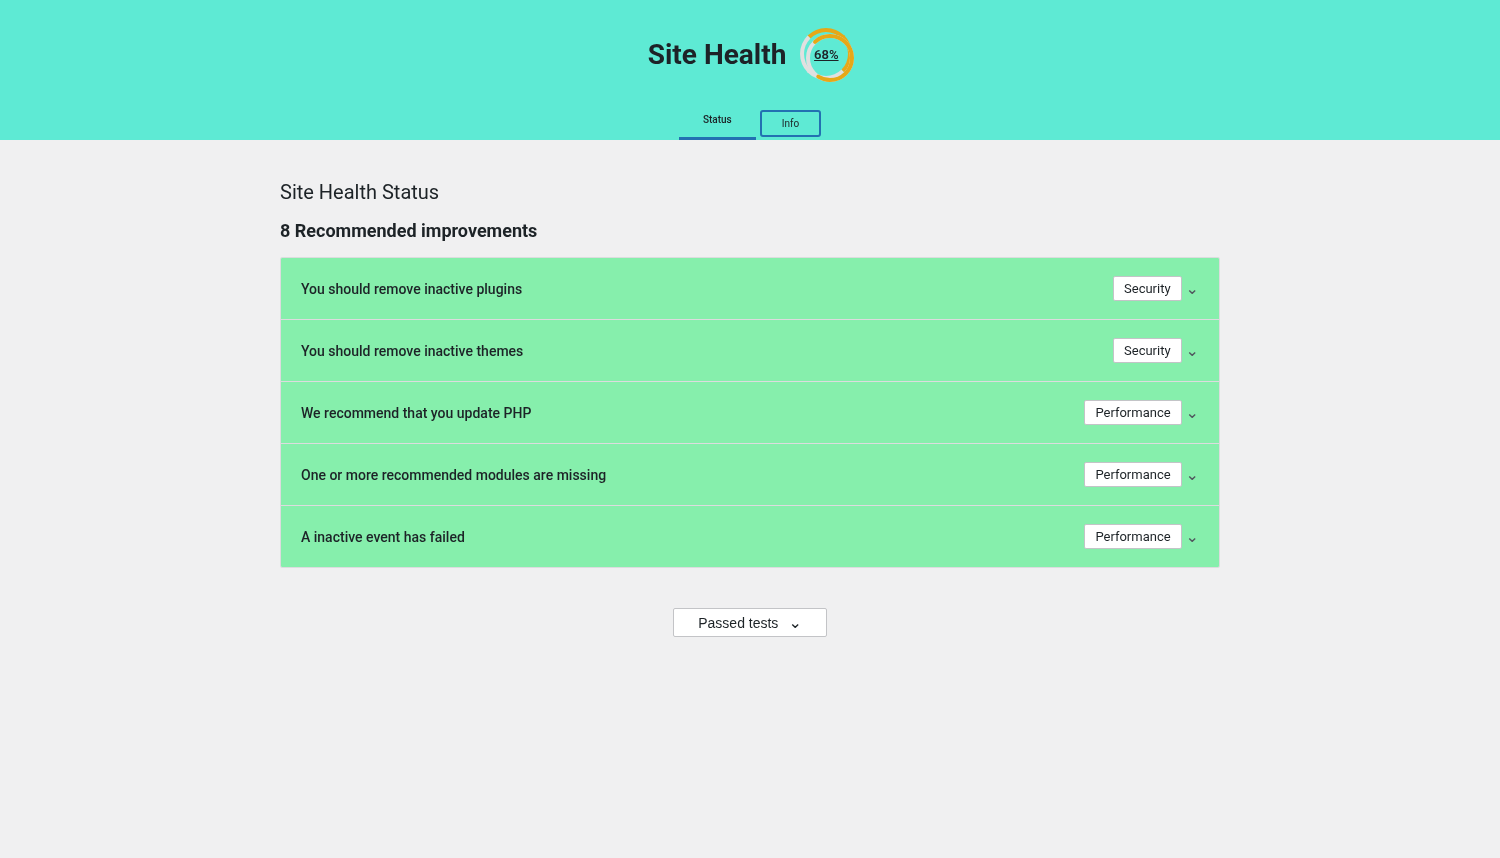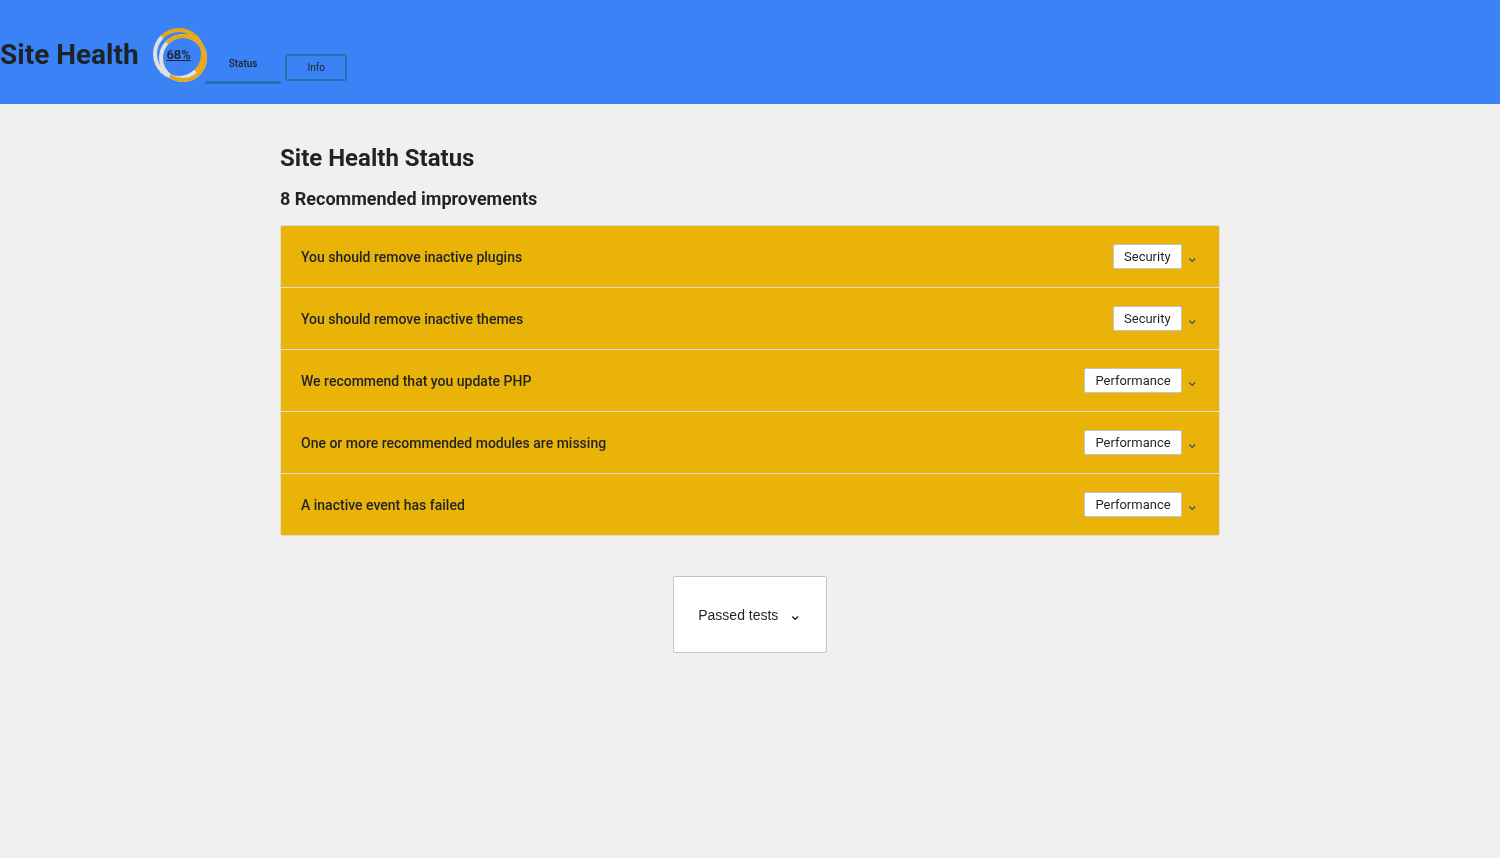--- a/index.html
+++ b/index.html
@@ -5,23 +5,24 @@
     * { box-sizing: border-box; margin: 0; padding: 0; }
 
     body {
       font-family: -apple-system, BlinkMacSystemFont, "Segoe UI", Roboto, Oxygen, sans-serif;
       background: #f0f0f1;
       color: #1d2327;
       min-height: 858px;
     }
 
     .header-area {
-      background: #3b82f6;
+      background: #5eead4;
       padding: 28px 0 0 0;
       display: flex;
+      flex-direction: column;
       align-items: center;
     }
 
     .title-row {
       display: flex;
       align-items: center;
       gap: 14px;
       margin-bottom: 24px;
     }
 
@@ -76,22 +77,22 @@
       color: #1d2327;
     }
 
     .main-content {
       max-width: 980px;
       margin: 0 auto;
       padding: 40px 20px 60px;
     }
 
     .section-title {
-      font-size: 24px;
-      font-weight: 700;
+      font-size: 20px;
+      font-weight: 400;
       margin-bottom: 16px;
     }
 
     .section-description {
       font-size: 14px;
       color: #50575e;
       margin-bottom: 32px;
       line-height: 1.6;
     }
 
@@ -107,21 +108,21 @@
       border-radius: 2px;
       overflow: hidden;
     }
 
     .list-item {
       display: flex;
       align-items: center;
       justify-content: space-between;
       padding: 18px 20px;
       border-bottom: 1px solid #dcdcde;
-      background: #eab308;
+      background: #86efac;
     }
 
     .list-item:last-child {
       border-bottom: none;
     }
 
     .item-label {
       font-size: 14px;
       font-weight: 500;
       color: #1d2327;
@@ -154,21 +155,21 @@
       margin-top: 40px;
     }
 
     .passed-tests-btn {
       display: flex;
       align-items: center;
       gap: 10px;
       border: 1px solid #c3c4c7;
       background: #fff;
       border-radius: 2px;
-      padding: 28px 24px;
+      padding: 4px 24px;
       font-size: 14px;
       font-weight: 500;
       cursor: pointer;
       color: #1d2327;
     }
 
     
     .score-svg {
       width: 52px;
       height: 52px;

